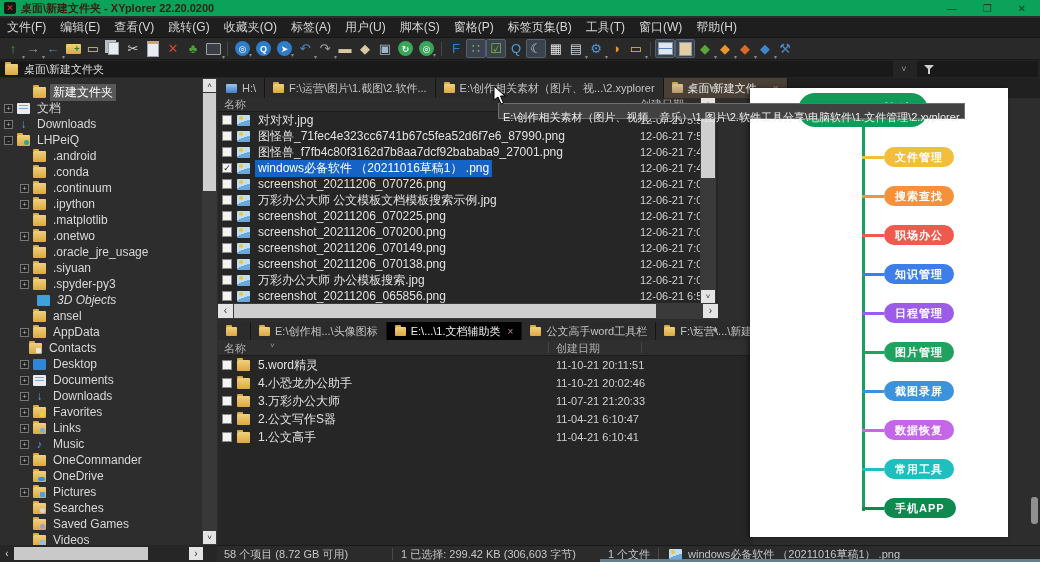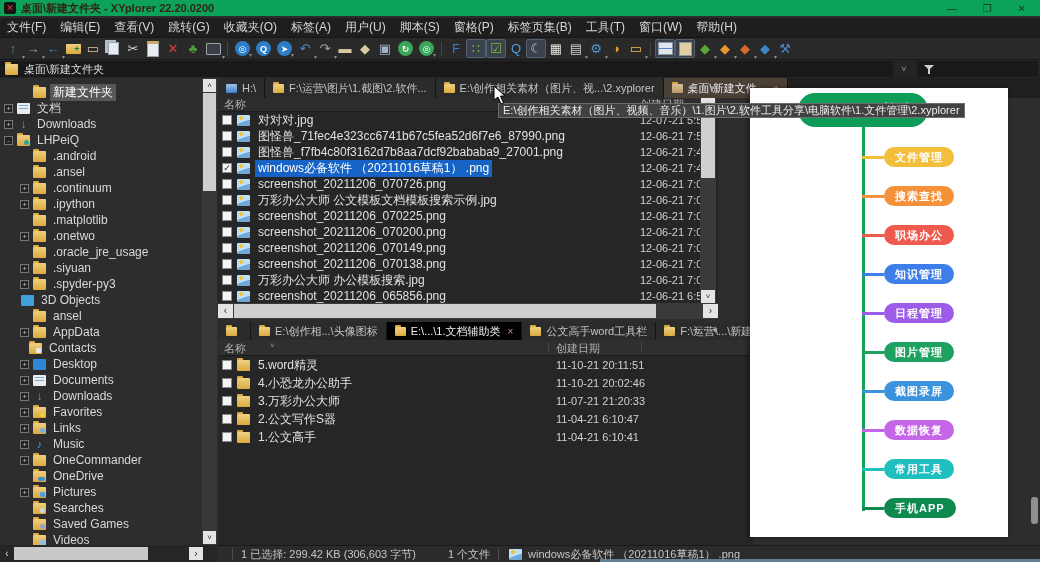--- a/index.html
+++ b/index.html
@@ -148,21 +148,21 @@
   .mindmap{position:absolute;left:750px;top:88px;width:258px;height:449px;background:#fff;box-shadow:-2px 0 5px rgba(0,0,0,.45);z-index:5;}
   .mm-root{position:absolute;left:48px;top:5px;width:130px;height:34px;background:#0E9D58;border-radius:17px;color:#fff;font-weight:bold;font-size:14px;display:flex;align-items:center;justify-content:flex-end;padding-right:15px;letter-spacing:1px;}
   .mm-trunk{position:absolute;left:112px;top:39px;width:3px;height:384px;background:#15a05c;}
   .mm-nodes{position:absolute;left:112px;top:59px;display:flex;flex-direction:column;gap:19px;}
   .mm-row{display:flex;align-items:center;height:20px;}
   .mm-link{width:22px;height:3px;background:var(--c);flex:none;}
   .mm-pill{height:20px;border-radius:10px;background:var(--c);color:#fff;font-size:11px;font-weight:bold;display:flex;align-items:center;padding:0 11px;letter-spacing:1px;white-space:nowrap;}
   .side-thumb{position:absolute;left:1031px;top:497px;width:7px;height:27px;border-radius:3px;background:#909090;z-index:6;}
 
   
-  .tooltip{position:absolute;left:498px;top:103px;height:15px;background:#414141;border:1px solid #6e6e6e;color:#ececec;font-size:11px;line-height:13px;padding:0 4px;white-space:nowrap;z-index:30;}
+  .tooltip{position:absolute;left:498px;top:103px;height:15px;background:#414141;border:1px solid #6e6e6e;color:#ececec;font-size:11px;line-height:13px;padding:7px 4px;white-space:nowrap;z-index:30;}
   .cursor{position:absolute;left:493px;top:85px;z-index:40;}
 </style>
 </head>
 <body>
 
 <div class="screen">
 
   <div class="titlebar">
     <span class="app-logo"></span>
     <span class="title-text">桌面\新建文件夹 - XYplorer 22.20.0200</span>
@@ -396,21 +396,21 @@
 
       <div class="tree-row" style="padding-left: 20px;">
         <span class="exp"></span>
         <span class="fi folder"></span>
         <span class="tree-label">.android</span>
       </div>
 
       <div class="tree-row" style="padding-left: 20px;">
         <span class="exp"></span>
         <span class="fi folder"></span>
-        <span class="tree-label">.ansel</span>
+        <span class="tree-label">.conda</span>
       </div>
 
       <div class="tree-row" style="padding-left: 20px;">
         <span class="exp">+</span>
         <span class="fi folder"></span>
         <span class="tree-label">.continuum</span>
       </div>
 
       <div class="tree-row" style="padding-left: 20px;">
         <span class="exp">+</span>
@@ -441,21 +441,21 @@
         <span class="fi folder"></span>
         <span class="tree-label">.siyuan</span>
       </div>
 
       <div class="tree-row" style="padding-left: 20px;">
         <span class="exp">+</span>
         <span class="fi folder"></span>
         <span class="tree-label">.spyder-py3</span>
       </div>
 
-      <div class="tree-row" style="padding-left: 8px;">
+      <div class="tree-row" style="padding-left: 24px; font-style: italic;">
         <span class="exp"></span>
         <span class="fi cube"></span>
         <span class="tree-label">3D Objects</span>
       </div>
 
       <div class="tree-row" style="padding-left: 20px;">
         <span class="exp"></span>
         <span class="fi folder"></span>
         <span class="tree-label">ansel</span>
       </div>
@@ -760,20 +760,21 @@
 
       <div class="brow">
         <span class="cb"></span>
         <span class="fi"></span>
         <span class="fname">1.公文高手</span>
         <span class="bdate">11-04-21 6:10:41</span>
       </div>
     </div>
 
   <div class="statusbar">
+    <span class="sb-seg1">58 个项目 (8.72 GB 可用)</span>
     <span class="sb-div"></span>
     <span>1 已选择: 299.42 KB (306,603 字节)</span>
     <span class="sb-seg3">1 个文件</span>
     <span class="sb-div"></span>
     <span class="fi img"></span>
     <span>windows必备软件 （20211016草稿1） .png</span>
   </div>
   <div class="bottom-strip"></div>
 
   <div class="mindmap">

